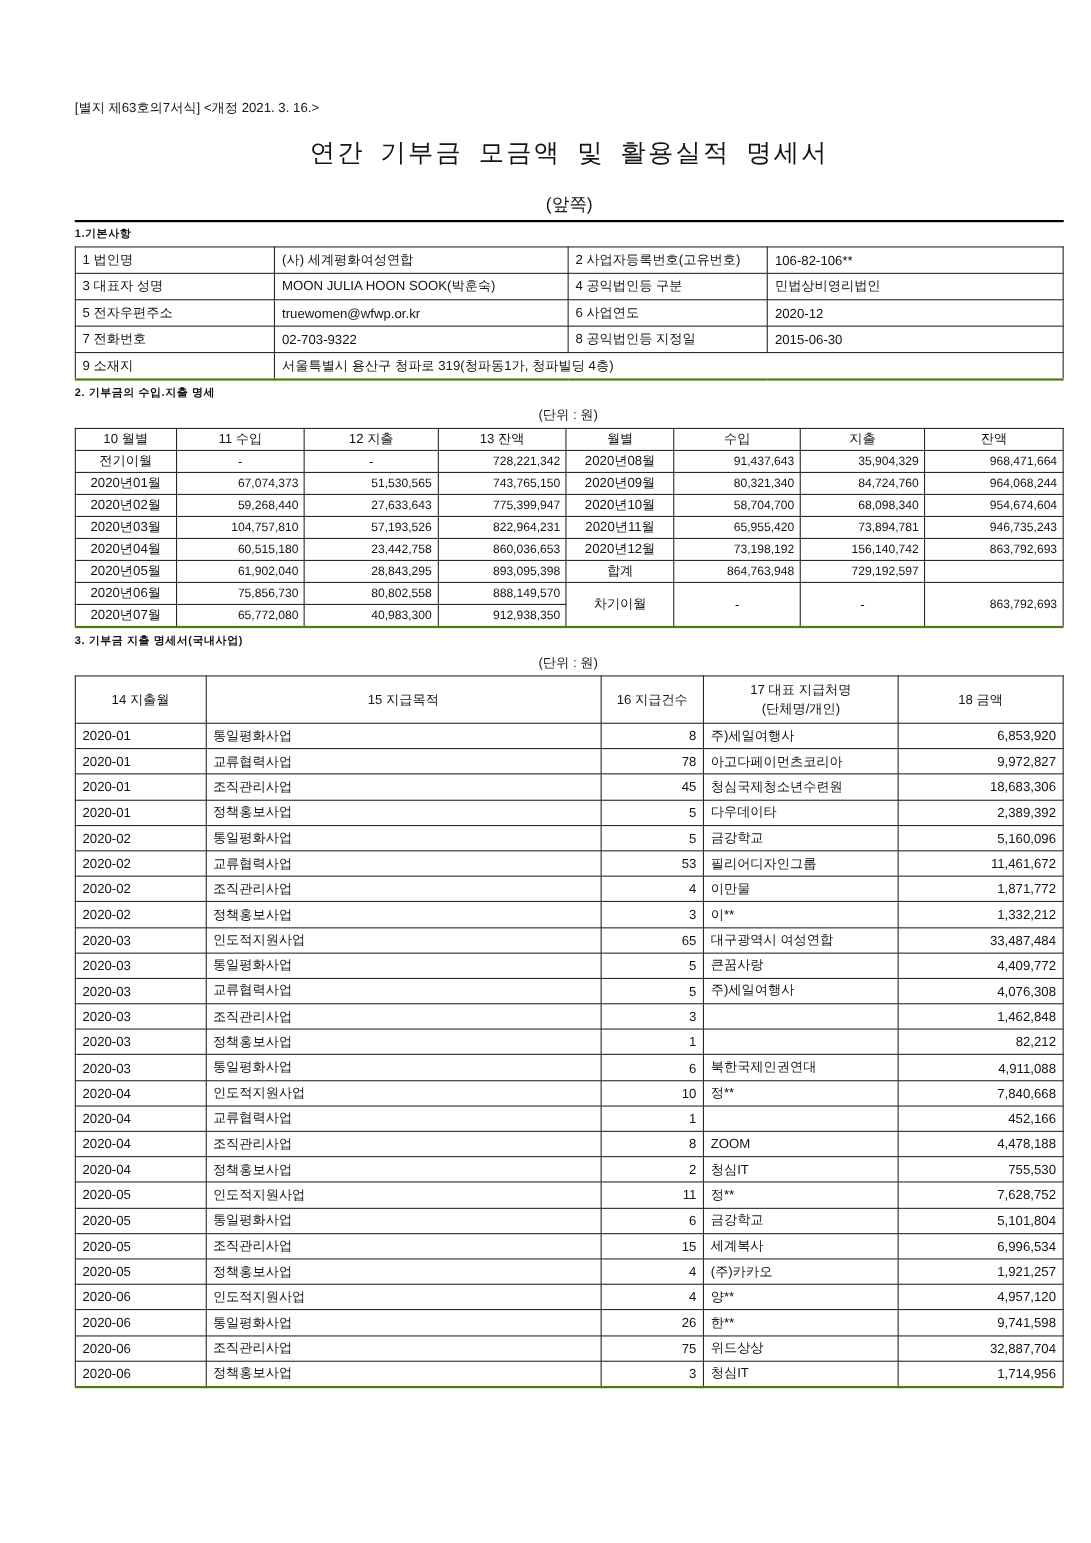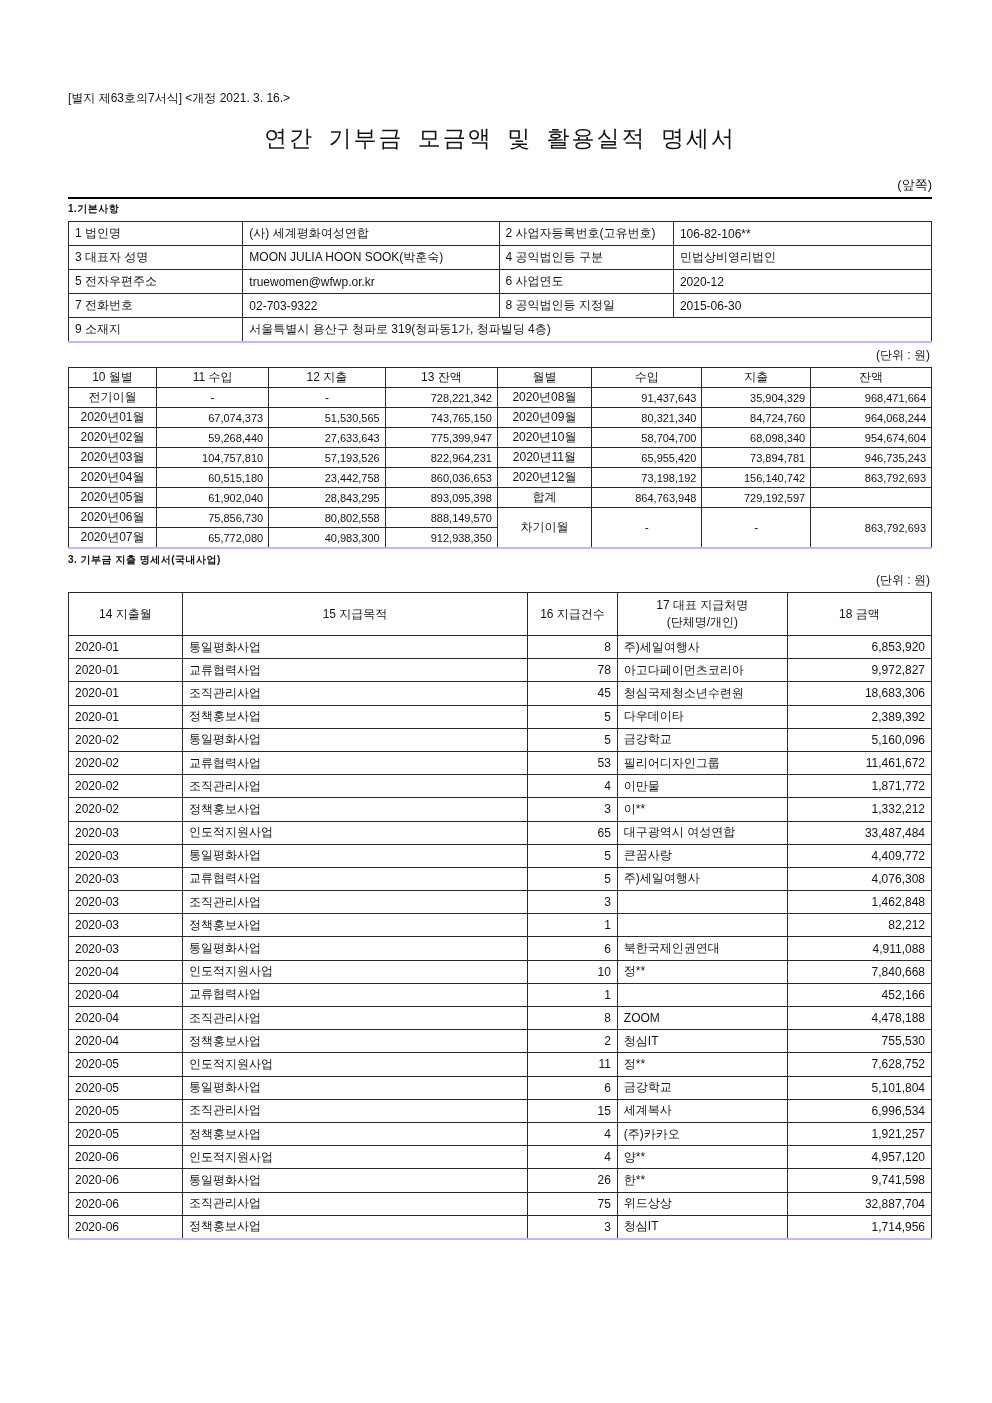--- a/index.html
+++ b/index.html
@@ -1,37 +1,37 @@
 <!DOCTYPE html>
 <html><head>
 <meta charset="utf-8">
 <style>
   html,body{margin:0;padding:0;background:#fff;}
   .page{
     position:relative;
     width:992px;height:1403px;
     background:#fff;
     box-sizing:border-box;
-    padding:90px 60px 0 68px;
+    padding:90px 25px 0 68px;
     font-family:"Liberation Sans","DejaVu Sans",sans-serif;
     color:#141414;
   }
   .form-note{font-size:12px;letter-spacing:0;}
   .doc-title{
     text-align:center;
     font-size:23px;font-weight:normal;
     letter-spacing:2px;word-spacing:6px;
     margin-top:16px;
   }
-  .side-label{text-align:right;font-size:13px;margin-top:22px;}
+  .side-label{text-align:center;font-size:16px;margin-top:22px;}
   .top-rule{border-top:2px solid #000;margin-top:3px;}
   .sec-heading{font-size:10px;font-weight:bold;margin:3px 0 5px 0;letter-spacing:0.5px;}
-  .unit-note{text-align:right;font-size:12px;margin:2px 2px 3px 0;}
+  .unit-note{text-align:center;font-size:12px;margin:2px 2px 3px 0;}
   table{width:100%;border-collapse:collapse;table-layout:fixed;}
-  .tbl{border-bottom:2px solid #c4b5fd;margin-bottom:4px;}
+  .tbl{border-bottom:2px solid #4d7c0f;margin-bottom:4px;}
   td,th{
     border:1px solid #2a2a2a;
     font-size:12px;font-weight:normal;
     padding:2px 6px;
     overflow:hidden;white-space:nowrap;
     height:18px;vertical-align:middle;
   }
   
   .t1 td{height:19px;}
   .t1 .lbl{text-align:left;}
@@ -95,20 +95,21 @@
         <td class="lbl">8 공익법인등 지정일</td>
         <td>2015-06-30</td>
       </tr>
       <tr>
         <td class="lbl">9 소재지</td>
         <td colspan="3">서울특별시 용산구 청파로 319(청파동1가, 청파빌딩 4층)</td>
       </tr>
     </tbody>
   </table>
 
+  <div class="sec-heading">2. 기부금의 수입.지출 명세</div>
   <div class="unit-note">(단위 : 원)</div>
 
   <table class="tbl t2">
     <colgroup>
       <col style="width:10.2%">
         <col style="width:13.0%">
         <col style="width:13.5%">
         <col style="width:13.0%">
       <col style="width:10.9%">
         <col style="width:12.8%">

